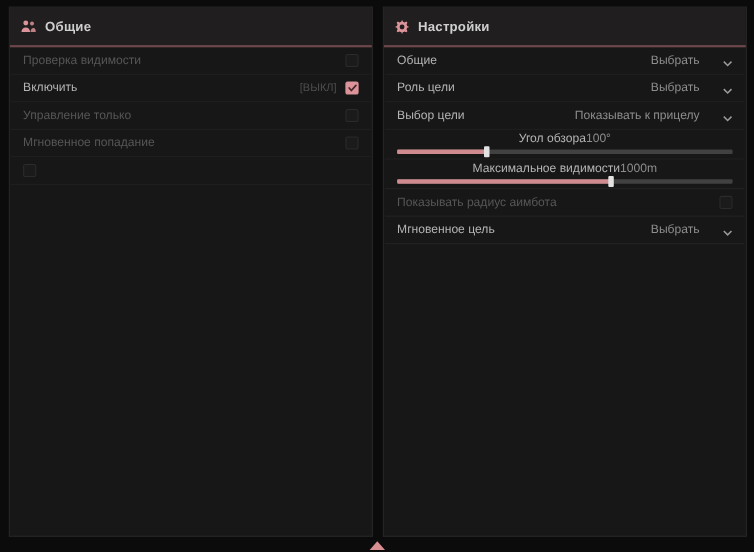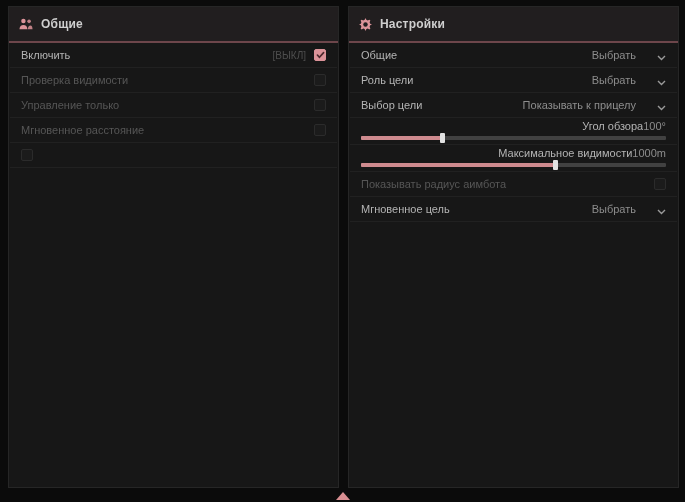--- a/index.html
+++ b/index.html
@@ -34,21 +34,21 @@
   .row.dim .checkbox{border-color:#2b2b2b;background:#1b1b1b;}
   .checkbox.checked{background:#dc9399;border-color:#dc9399;}
   .checkbox svg{display:block;}
   .dd{display:flex;align-items:flex-end;gap:21px;cursor:default;}
   .dd-value{font-size:11px;color:#8d8d8d;}
   .chev{display:flex;align-items:center;}
   .slider-row{
     height:27px;box-sizing:border-box;display:flex;flex-direction:column;justify-content:center;
     margin:0 1px;padding:2px 11px 4px 11px;border-bottom:1px solid rgba(255,255,255,0.045);gap:4px;
   }
-  .slider-top{display:flex;align-items:center;justify-content:flex-end;}
+  .slider-top{display:flex;align-items:center;justify-content:center;}
   .slider-top .label{font-size:11px;color:#b4b4b4;}
   .slider-value{font-size:11px;color:#8d8d8d;}
   .track{height:4px;background:#414141;position:relative;border-radius:1px;}
   .fill{height:100%;background:#cf8b8f;position:relative;border-radius:1px;}
   .thumb{
     position:absolute;right:-2px;top:-3px;width:5px;height:10px;
     background:#e2e2e2;border-radius:1px;
   }
   .scroll-hint{
     position:absolute;left:336px;top:492px;width:0;height:0;
@@ -70,44 +70,44 @@
             <path d="M0.4 13c0-3.1 2-4.9 4.6-4.9s4.6 1.8 4.6 4.9z"></path>
             <circle cx="11.6" cy="3.9" r="2.1" opacity="0.85"></circle>
             <path d="M10 13c.2-2.7 1.5-4.3 3.2-4.3 1.6 0 2.4 1.7 2.4 4.3z" opacity="0.85"></path>
           </g>
         </svg>
       </span>
       <span class="panel-title">Общие</span>
     </div>
     <div class="panel-body">
 
+      <div class="row dim">
+        <span class="label">Проверка видимости</span>
+        <span class="checkbox"></span>
+      </div>
+
       <div class="row">
         <span class="label">Включить</span>
         <span class="right-ctl">
           <span class="hint">[ВЫКЛ]</span>
           <span class="checkbox checked">
             <svg width="9" height="8" viewBox="0 0 9 8">
                 <path d="M1.4 4l2 2.3L7.6 1.6" stroke="#4b282c" stroke-width="1.6" fill="none" stroke-linecap="round"></path>
               </svg>
           </span>
         </span>
       </div>
 
       <div class="row dim">
-        <span class="label">Проверка видимости</span>
-        <span class="checkbox"></span>
-      </div>
-
-      <div class="row dim">
         <span class="label">Управление только</span>
         <span class="checkbox"></span>
       </div>
 
       <div class="row dim">
-        <span class="label">Мгновенное расстояние</span>
+        <span class="label">Мгновенное попадание</span>
         <span class="checkbox"></span>
       </div>
 
 
       <div class="row dim">
         <span class="checkbox"></span>
       </div>
 
     </div>
   </div>

